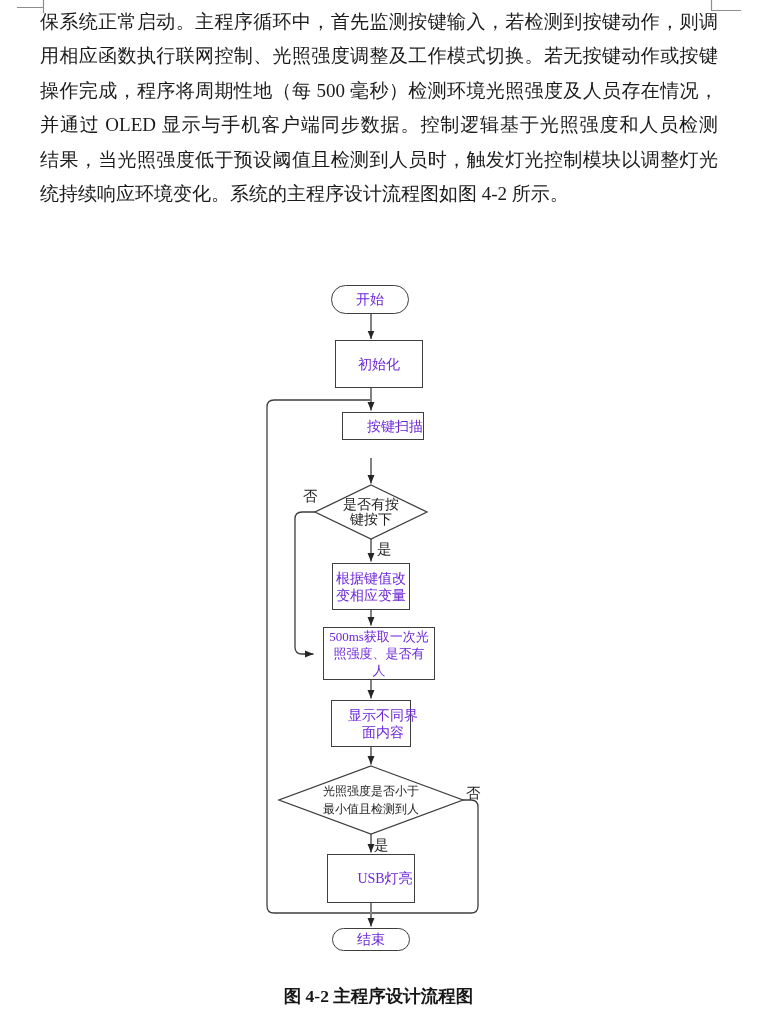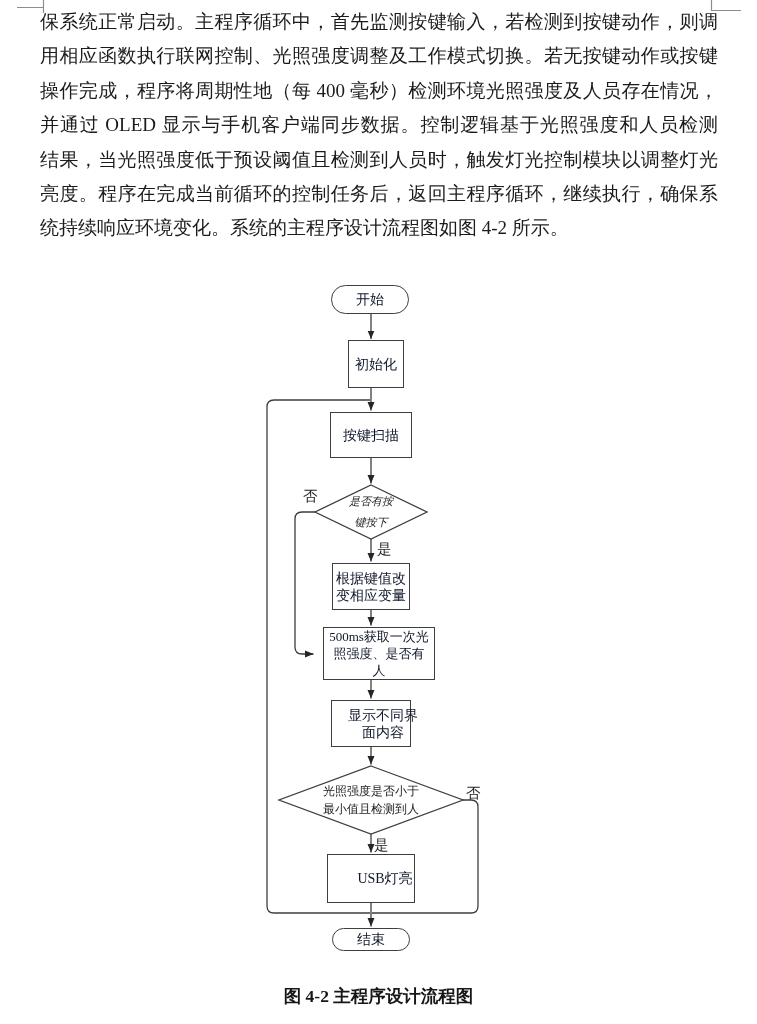--- a/index.html
+++ b/index.html
@@ -16,31 +16,31 @@
     height:34.4px;line-height:34.4px;font-size:19px;
     text-align:justify;text-align-last:justify;
     white-space:normal;letter-spacing:0;
   }
   .pline.last{text-align-last:left;}
   
   .node{
     position:absolute;z-index:3;box-sizing:border-box;
     background:#ffffff;border:1.3px solid #3e3e3e;
     display:flex;align-items:center;justify-content:center;
-    font-size:14px;line-height:17px;text-align:center;color:#0f172a;
+    font-size:14px;line-height:17px;text-align:center;color:#6d28d9;
   }
   .node span{white-space:pre;}
   .term{border-radius:15px;}
   .small{font-size:13px;line-height:17px;margin-left:8px;}
   .dtext{
     position:absolute;z-index:3;display:flex;align-items:center;justify-content:center;
     text-align:center;color:#1c1c1c;
   }
   .dtext span{white-space:pre;}
-  .d1t{font-size:11px;line-height:21px;font-style:italic;}
+  .d1t{font-size:14px;line-height:15px;}
   .d2t{font-size:12px;line-height:18.5px;}
   .flabel{position:absolute;z-index:3;font-size:14.5px;color:#1c1c1c;}
   .caption{
     position:absolute;left:0;top:984px;width:757px;z-index:2;
     text-align:center;font-weight:700;font-size:17.5px;color:#161616;
   }
 </style>
 </head>
 <body>
 
@@ -74,36 +74,35 @@
       <path d="M370 913 H274 Q267 913 267 906 V407 Q267 400 274 400 H370"></path>
     </g>
 
     <polygon points="371,485 427,512 371,539 315,512" fill="#ffffff" stroke="#3e3e3e" stroke-width="1.3"></polygon>
     <polygon points="371,766 463,800 371,834 279,800" fill="#ffffff" stroke="#3e3e3e" stroke-width="1.3"></polygon>
   </svg>
 
   <div class="para">
     <div class="pline">保系统正常启动。主程序循环中，首先监测按键输入，若检测到按键动作，则调</div>
     <div class="pline">用相应函数执行联网控制、光照强度调整及工作模式切换。若无按键动作或按键</div>
-    <div class="pline">操作完成，程序将周期性地（每 400 毫秒）检测环境光照强度及人员存在情况，</div>
+    <div class="pline">操作完成，程序将周期性地（每 500 毫秒）检测环境光照强度及人员存在情况，</div>
     <div class="pline">并通过 OLED 显示与手机客户端同步数据。控制逻辑基于光照强度和人员检测</div>
     <div class="pline">结果，当光照强度低于预设阈值且检测到人员时，触发灯光控制模块以调整灯光</div>
-    <div class="pline">亮度。程序在完成当前循环的控制任务后，返回主程序循环，继续执行，确保系</div>
     <div class="pline last">统持续响应环境变化。系统的主程序设计流程图如图 4-2 所示。</div>
   </div>
 
   <div class="node term" style="left:331px;top:285px;width:78px;height:29px;">
     <span>开始</span>
   </div>
 
-  <div class="node" style="left:348px;top:340px;width:56px;height:48px;">
+  <div class="node" style="left:335px;top:340px;width:88px;height:48px;">
     <span>初始化</span>
   </div>
 
-  <div class="node" style="left:330px;top:412px;width:82px;height:46px;">
+  <div class="node" style="left:342px;top:412px;width:82px;height:28px;justify-content:flex-end;">
     <span>按键扫描</span>
   </div>
 
   <div class="dtext d1t" style="left:311px;top:488px;width:120px;height:48px;">
     <span>是否有按
 键按下</span>
   </div>
 
   <div class="node" style="left:332px;top:563px;width:78px;height:47px;">
     <span>根据键值改

